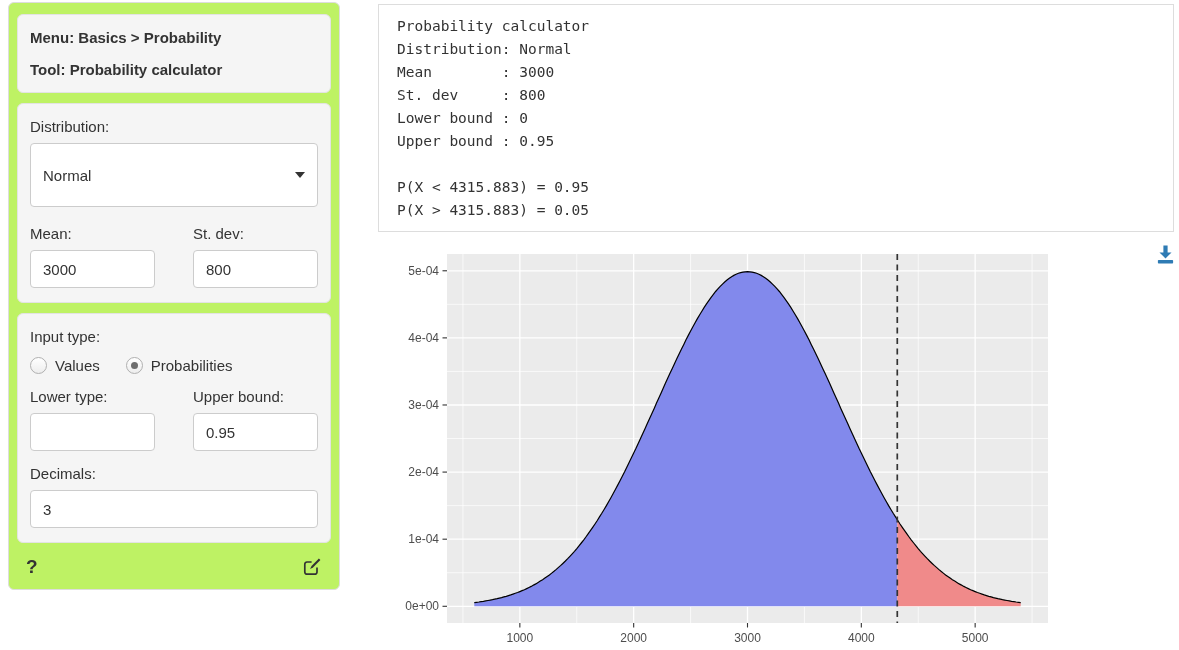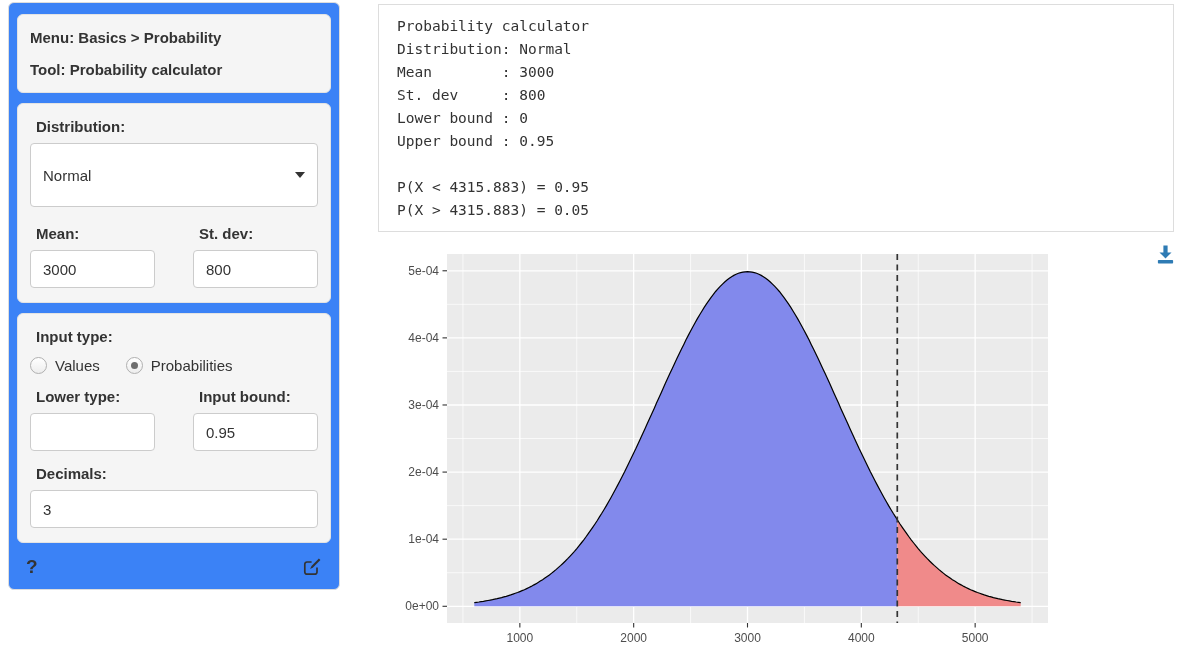--- a/index.html
+++ b/index.html
@@ -3,30 +3,30 @@
 <meta charset="utf-8">
 <style>
   html,body{margin:0;padding:0;}
   body{
     width:1179px;height:650px;position:relative;overflow:hidden;
     background:#ffffff;font-family:"Liberation Sans",sans-serif;color:#333;
   }
   
   .sidebar{
     position:absolute;left:8px;top:2px;width:332px;height:588px;
-    box-sizing:border-box;background:#3b82f6;border:1px solid #dddddd;
+    box-sizing:border-box;background:#bef264;border:1px solid #dddddd;
     border-radius:6px;padding:11px 8px 0 8px;
   }
   .well{
     background:#f5f5f5;border:1px solid #e3e3e3;border-radius:6px;
     padding:14px 12px;margin-bottom:10px;box-sizing:border-box;
   }
   .hdr-line{font-weight:bold;font-size:15px;color:#333;}
   .hdr-line + .hdr-line{margin-top:15px;}
-  .fld-label{display:block;font-weight:bold;font-size:15px;color:#333;margin:0 0 8px 6px;}
+  .fld-label{display:block;font-weight:normal;font-size:15px;color:#333;margin:0 0 8px 0;}
   .select-box{
     background:#fff;border:1px solid #cccccc;border-radius:4px;height:38px;
     display:flex;align-items:center;justify-content:space-between;
     padding:12px 12px;font-size:15px;cursor:pointer;margin-bottom:18px;
   }
   .caret{width:0;height:0;border-left:5px solid transparent;border-right:5px solid transparent;border-top:6px solid #333;}
   .two-col{display:flex;justify-content:space-between;}
   .col{width:125px;}
   .txt-input{
     width:100%;box-sizing:border-box;height:38px;background:#fff;
@@ -99,21 +99,21 @@
         <span class="radio-dot checked"></span>
         <span>Probabilities</span>
       </span>
     </div>
     <div class="two-col mb14">
       <div class="col">
         <span class="fld-label">Lower type:</span>
         <input class="txt-input" type="text" value="" style="">
       </div>
       <div class="col">
-        <span class="fld-label">Input bound:</span>
+        <span class="fld-label">Upper bound:</span>
         <input class="txt-input" type="text" value="0.95" style="">
       </div>
     </div>
     <span class="fld-label">Decimals:</span>
     <input class="txt-input" type="text" value="3" style="">
   </div>
 
   <div class="help-row">
     <span class="q-mark">?</span>
     <span class="edit-btn">

